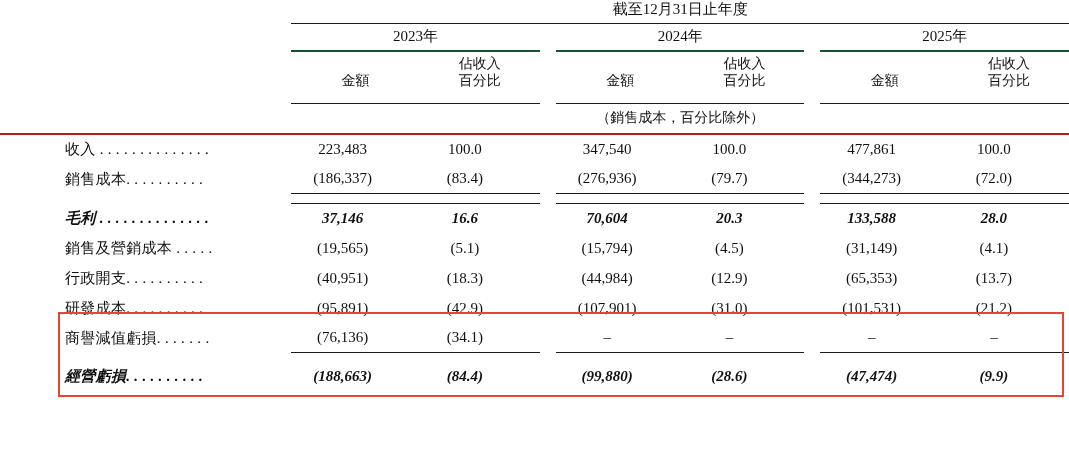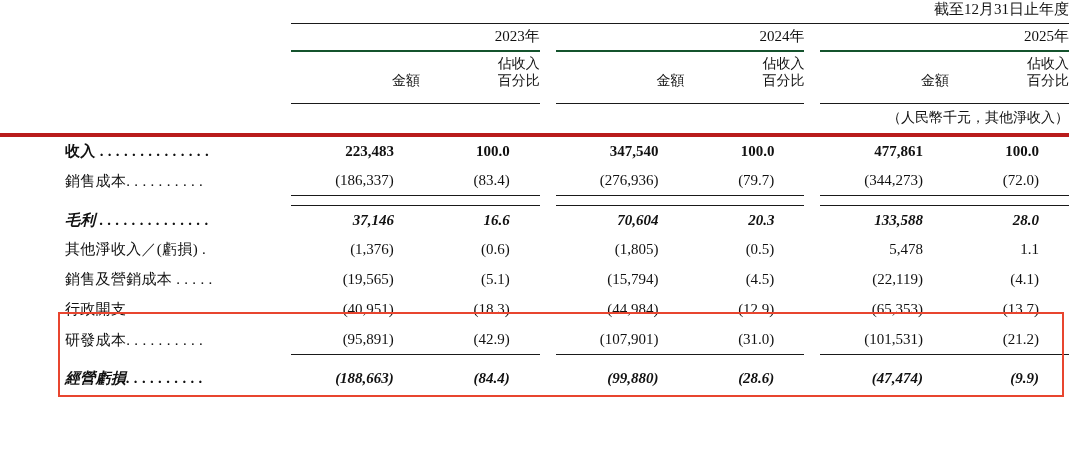--- a/index.html
+++ b/index.html
@@ -30,32 +30,32 @@
   col.c-num   { width: 120px; }
   col.c-pct   { width: 112px; }
   col.c-gap   { width: 15px; }
 
   td, th {
     padding: 0;
     vertical-align: bottom;
     font-weight: normal;
   }
   .num, .pct {
-    text-align: right;
+    text-align: center;
     padding-right: 26px;
     white-space: nowrap;
   }
   .pct { padding-right: 30px; }
   .lbl {
     text-align: left;
     padding-left: 65px;
     white-space: nowrap;
     letter-spacing: 0.3px;
   }
-  .ctr { text-align: right; margin-top: 36px; }
+  .ctr { text-align: center; margin-top: 36px; }
 
   
   .hdr-top td {
     padding-bottom: 4px;
     font-size: 15px;
   }
   .rule-top { border-bottom: 1px solid #1a1a1a; }
   .yr td { padding: 3px 0 4px 0; font-size: 15px; }
   .rule-yr { border-bottom: 2px solid #14532d; font-family: Liberation Serif, serif; }
   .sub td {
@@ -68,21 +68,21 @@
     font-size: 14px;
     padding: 5px 0 6px 0;
   }
 
   tr.data td {
     height: 29px;
     line-height: 29px;
   }
   tr.data.tall td { height: 30px; line-height: 30px; font-family: Liberation Serif, serif; }
   .bold { font-weight: bold; font-style: italic; }
-  .topline td { border-top: 4px solid #b91c1c; font-weight: bold; }
+  .topline td { border-top: 2px solid #b91c1c; }
   .spacer-row td { height: 9px; line-height: 9px; }
 
   
   .redbox {
     position: absolute;
     border: 2.5px solid #e8452f;
     pointer-events: none;
     box-sizing: border-box;
   }
 </style>
@@ -135,21 +135,21 @@
         <td></td>
         <td class="ctr rule-sub">金額</td>
         <td class="ctr rule-sub">
           <span>佔收入</span><br>
           <span>百分比</span>
         </td>
       </tr>
 
       <tr class="unit">
         <td></td>
-        <td class="ctr" colspan="8">（人民幣千元，其他淨收入）</td>
+        <td class="ctr" colspan="8">（銷售成本，百分比除外）</td>
       </tr>
 
       <tr class="data topline">
         <td class="lbl">收入 . . . . . . . . . . . . . .</td>
         <td class="num">223,483</td>
         <td class="pct">100.0</td>
         <td></td>
         <td class="num">347,540</td>
         <td class="pct">100.0</td>
         <td></td>
@@ -186,41 +186,30 @@
         <td class="num bold">37,146</td>
         <td class="pct bold">16.6</td>
         <td></td>
         <td class="num bold">70,604</td>
         <td class="pct bold">20.3</td>
         <td></td>
         <td class="num bold">133,588</td>
         <td class="pct bold">28.0</td>
       </tr>
 
-      <tr class="data">
-        <td class="lbl">其他淨收入／(虧損) .</td>
-        <td class="num">(1,376)</td>
-        <td class="pct">(0.6)</td>
-        <td></td>
-        <td class="num">(1,805)</td>
-        <td class="pct">(0.5)</td>
-        <td></td>
-        <td class="num">5,478</td>
-        <td class="pct">1.1</td>
-      </tr>
 
       <tr class="data tall">
         <td class="lbl">銷售及營銷成本 . . . . .</td>
         <td class="num">(19,565)</td>
         <td class="pct">(5.1)</td>
         <td></td>
         <td class="num">(15,794)</td>
         <td class="pct">(4.5)</td>
         <td></td>
-        <td class="num">(22,119)</td>
+        <td class="num">(31,149)</td>
         <td class="pct">(4.1)</td>
       </tr>
 
       <tr class="data tall">
         <td class="lbl">行政開支. . . . . . . . . .</td>
         <td class="num">(40,951)</td>
         <td class="pct">(18.3)</td>
         <td></td>
         <td class="num">(44,984)</td>
         <td class="pct">(12.9)</td>
@@ -234,20 +223,31 @@
         <td class="num">(95,891)</td>
         <td class="pct">(42.9)</td>
         <td></td>
         <td class="num">(107,901)</td>
         <td class="pct">(31.0)</td>
         <td></td>
         <td class="num">(101,531)</td>
         <td class="pct">(21.2)</td>
       </tr>
 
+      <tr class="data">
+        <td class="lbl">商譽減值虧損. . . . . . .</td>
+        <td class="num">(76,136)</td>
+        <td class="pct">(34.1)</td>
+        <td></td>
+        <td class="num">–</td>
+        <td class="pct">–</td>
+        <td></td>
+        <td class="num">–</td>
+        <td class="pct">–</td>
+      </tr>
 
       <tr class="spacer-row">
         <td></td>
         <td style="border-top:1px solid #1a1a1a;"></td>
         <td style="border-top:1px solid #1a1a1a;"></td>
         <td></td>
         <td style="border-top:1px solid #1a1a1a;"></td>
         <td style="border-top:1px solid #1a1a1a;"></td>
         <td></td>
         <td style="border-top:1px solid #1a1a1a;"></td>

